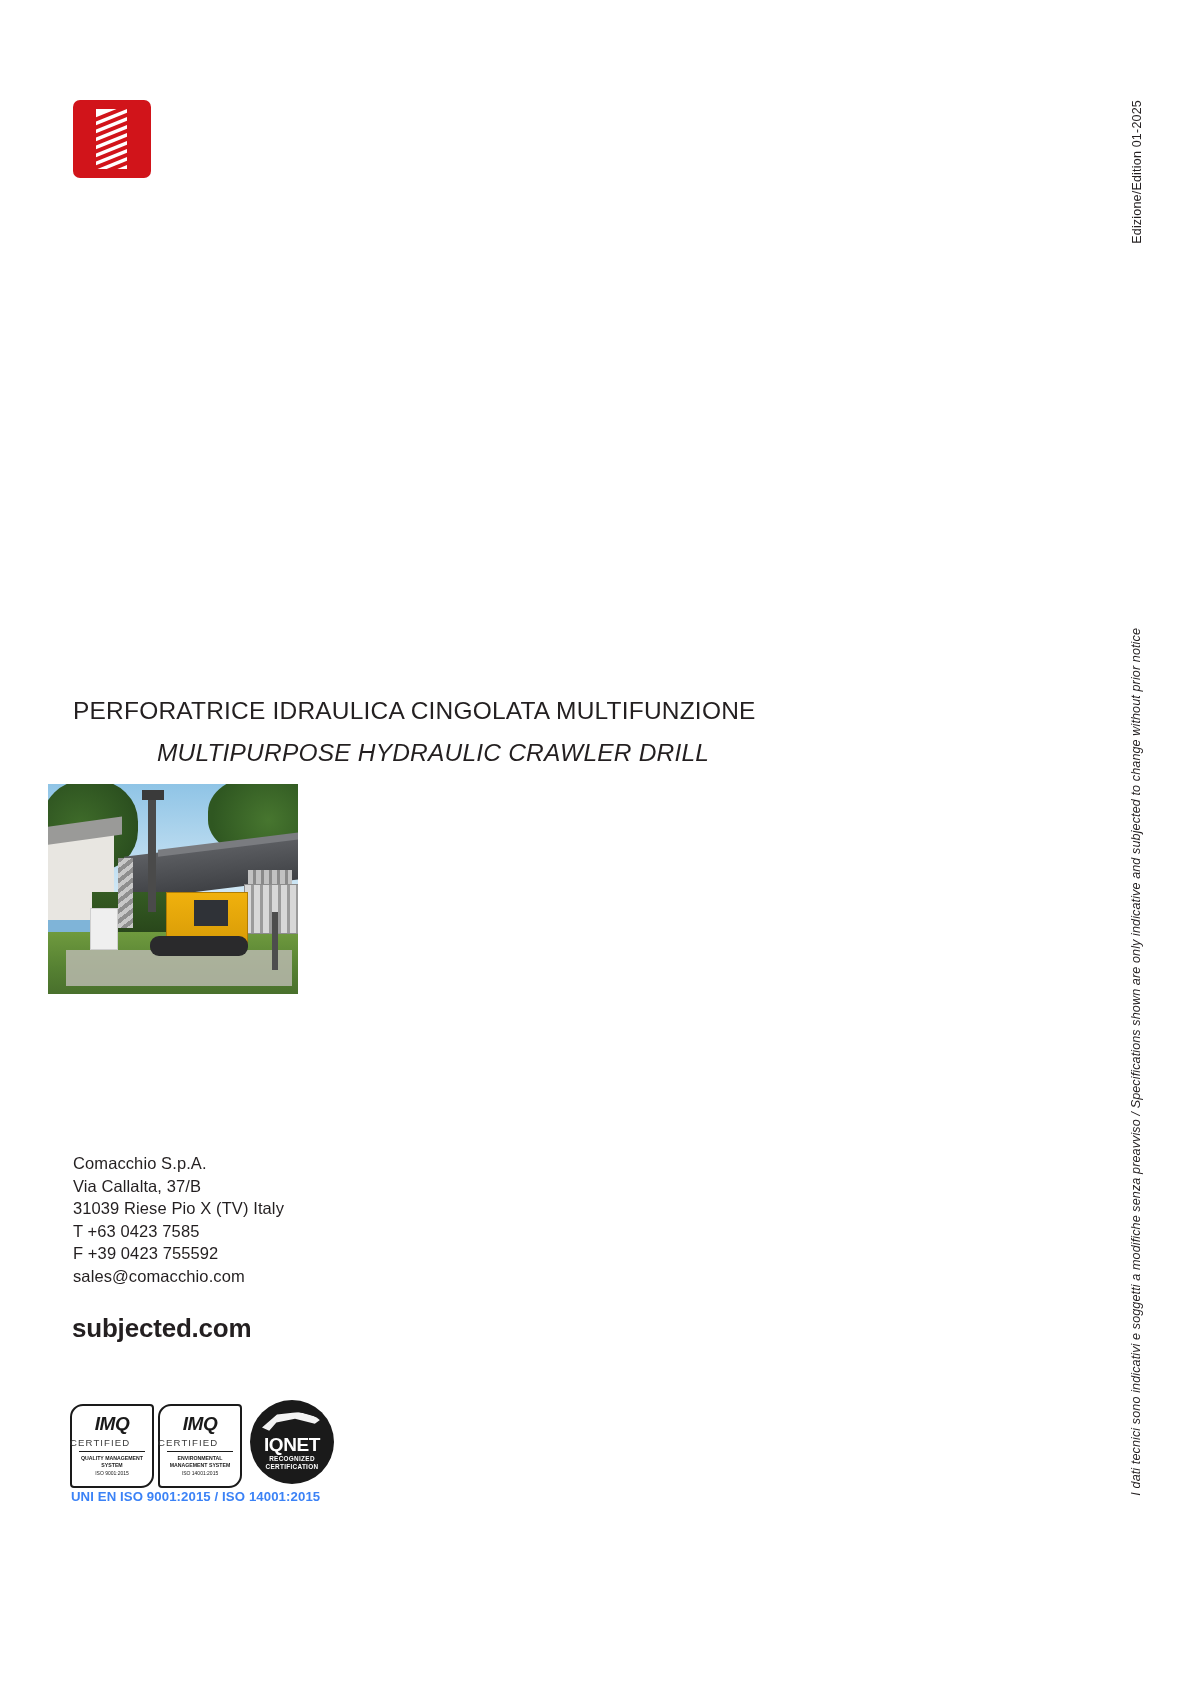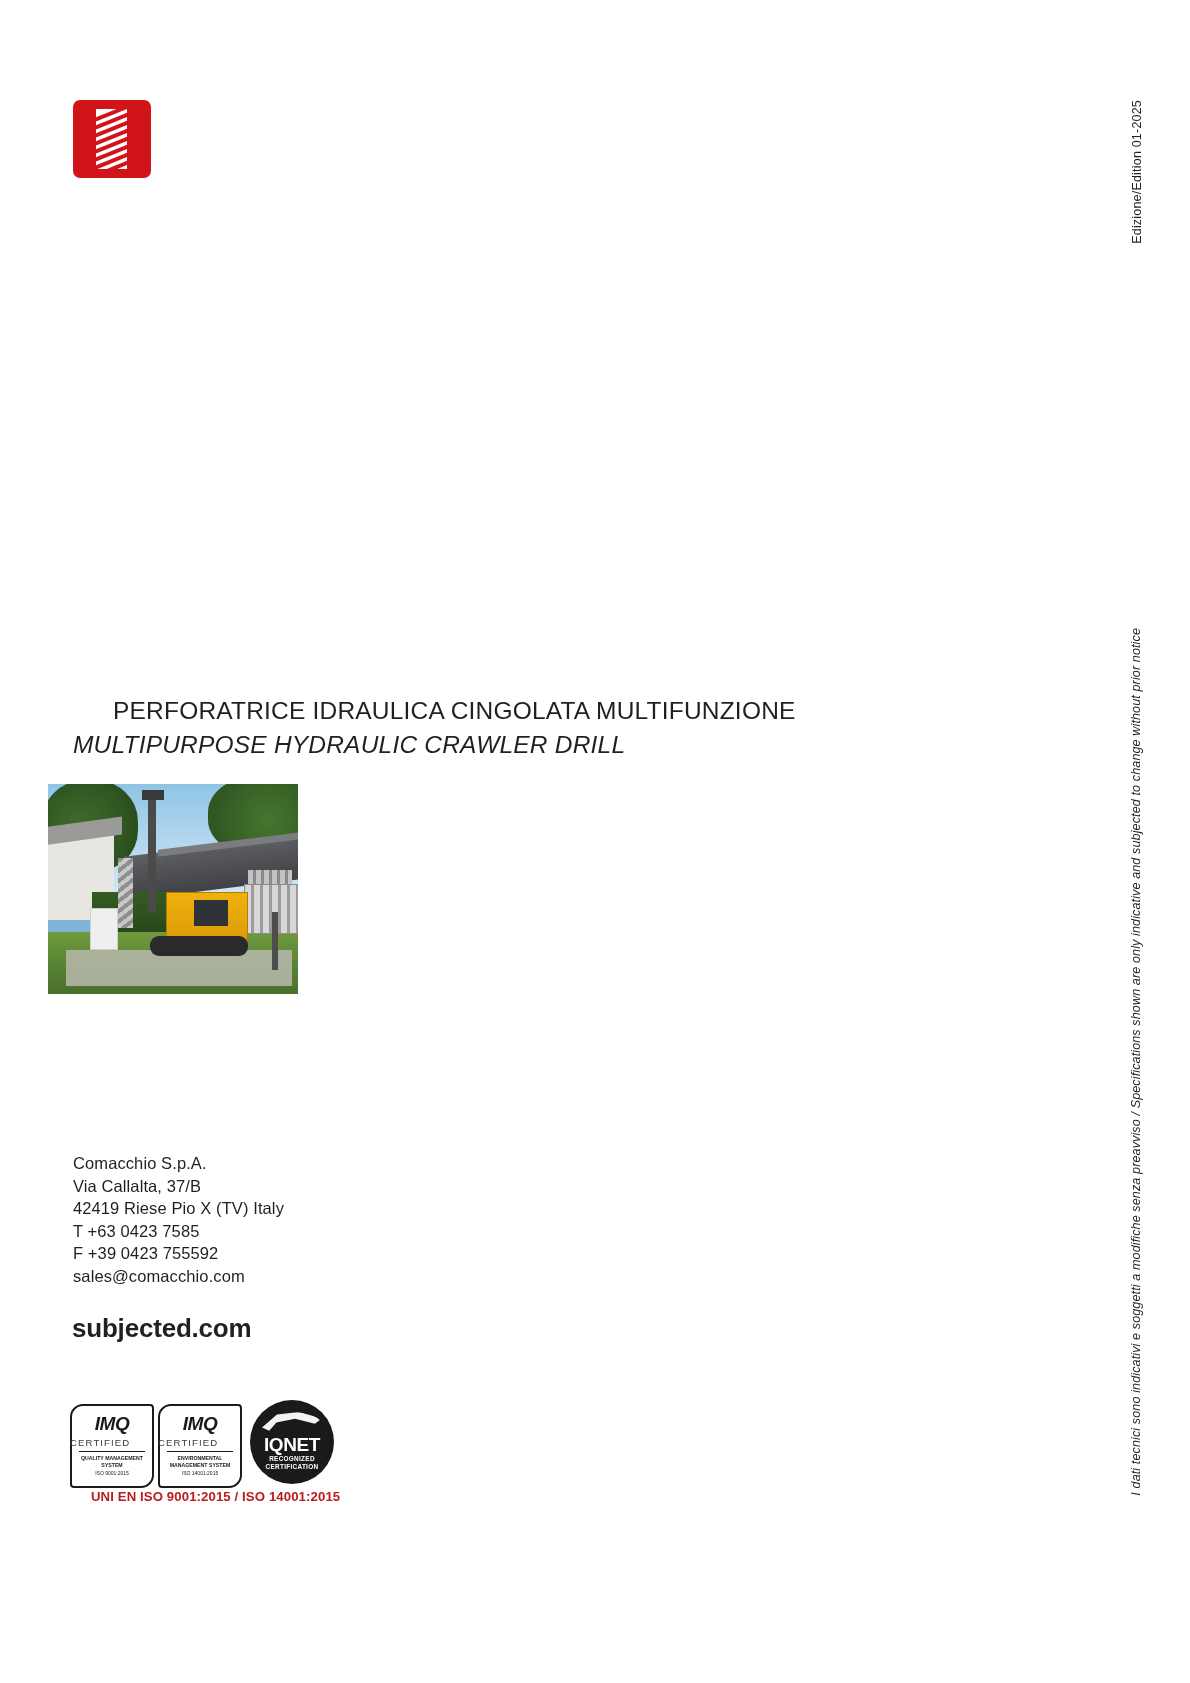--- a/index.html
+++ b/index.html
@@ -80,31 +80,31 @@
     top: 696px;
     width: 720px;
   }
   .title-it {
     font-size: 24.5px;
     font-weight: 400;
     letter-spacing: 0.2px;
     color: #231f20;
     line-height: 1.25;
     white-space: nowrap;
-    margin-left: 40px;
   }
   .title-en {
     font-size: 24.5px;
     font-weight: 400;
     font-style: italic;
     letter-spacing: 0.2px;
     color: #231f20;
     line-height: 1.25;
-    margin-top: 3px;
+    margin-top: 11px;
     white-space: nowrap;
+    text-align: center;
   }
 
   
   .photo {
     position: absolute;
     left: 48px;
     top: 784px;
     width: 250px;
     height: 210px;
     overflow: hidden;
@@ -363,22 +363,21 @@
     letter-spacing: .3px;
     color: #ffffff;
   }
   .cert-line {
     position: absolute;
     left: 71px;
     top: 1489px;
     font-size: 13.2px;
     font-weight: 700;
     letter-spacing: 0.1px;
-    color: #b91c1c;
-    margin-left: 20px;
+    color: #3b82f6;
   }
 </style>
 </head>
 <body>
 
 <div class="page">
 
   <div class="logo">
     <div class="logo-inner">
       <div class="stripe" style="top:2px"></div>
@@ -420,21 +419,21 @@
     <div class="pipes"></div>
     <div class="machine-body"></div>
     <div class="machine-cab"></div>
     <div class="tracks"></div>
     <div class="post"></div>
   </div>
 
   <div class="address">
     <div>Comacchio S.p.A.</div>
     <div>Via Callalta, 37/B</div>
-    <div>42419 Riese Pio X (TV) Italy</div>
+    <div>31039 Riese Pio X (TV) Italy</div>
     <div>T +63 0423 7585</div>
     <div>F +39 0423 755592</div>
     <div>sales@comacchio.com</div>
   </div>
 
   <div class="website">subjected.com</div>
 
   <div class="certs">
 
     <div class="imq one">

